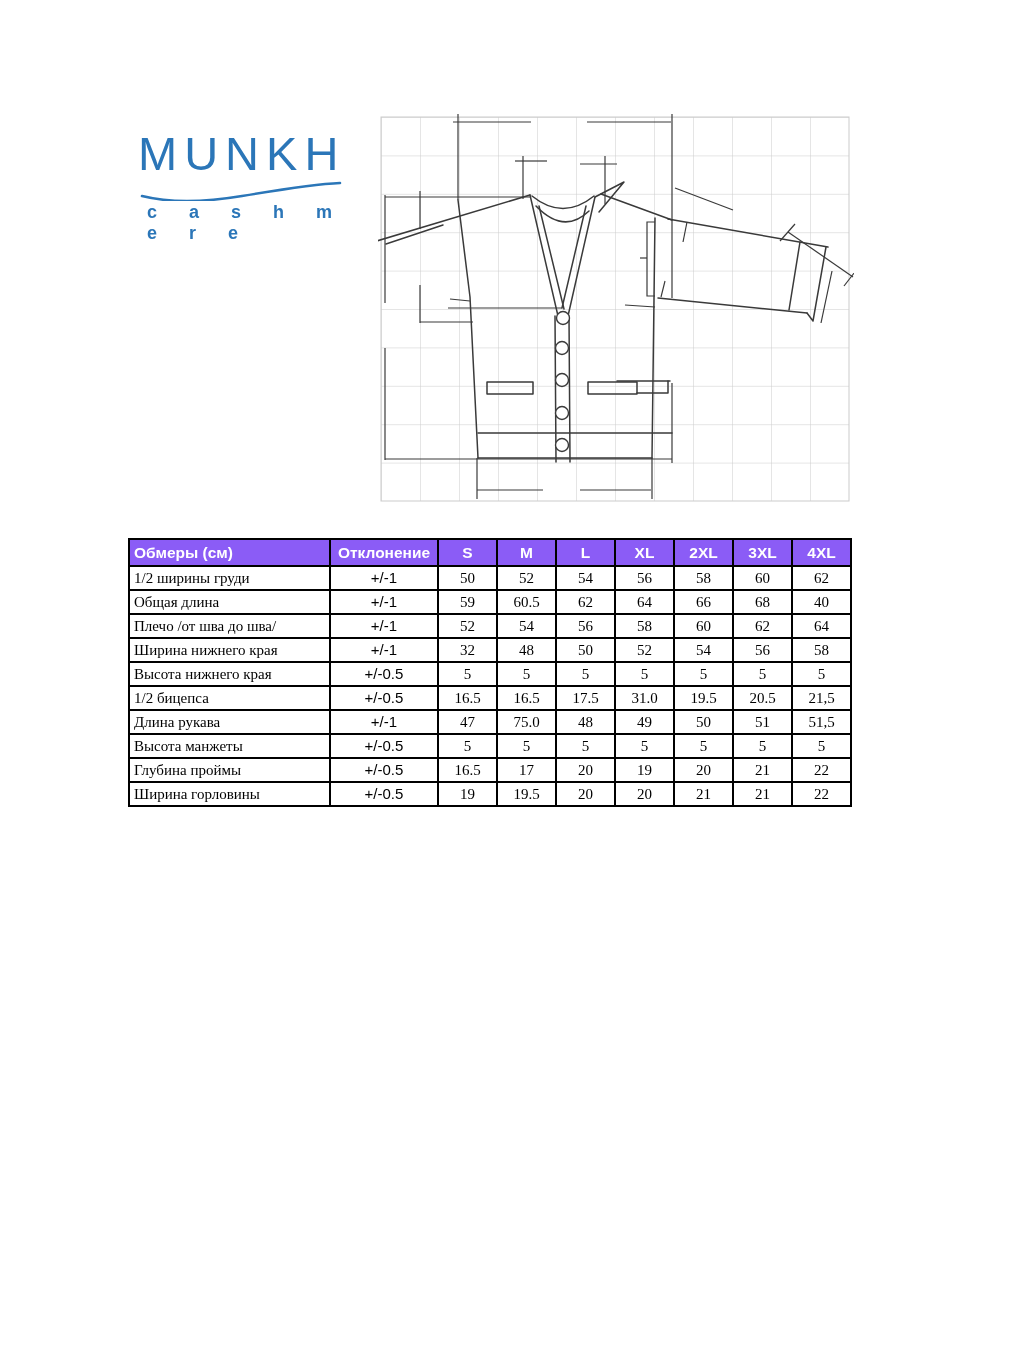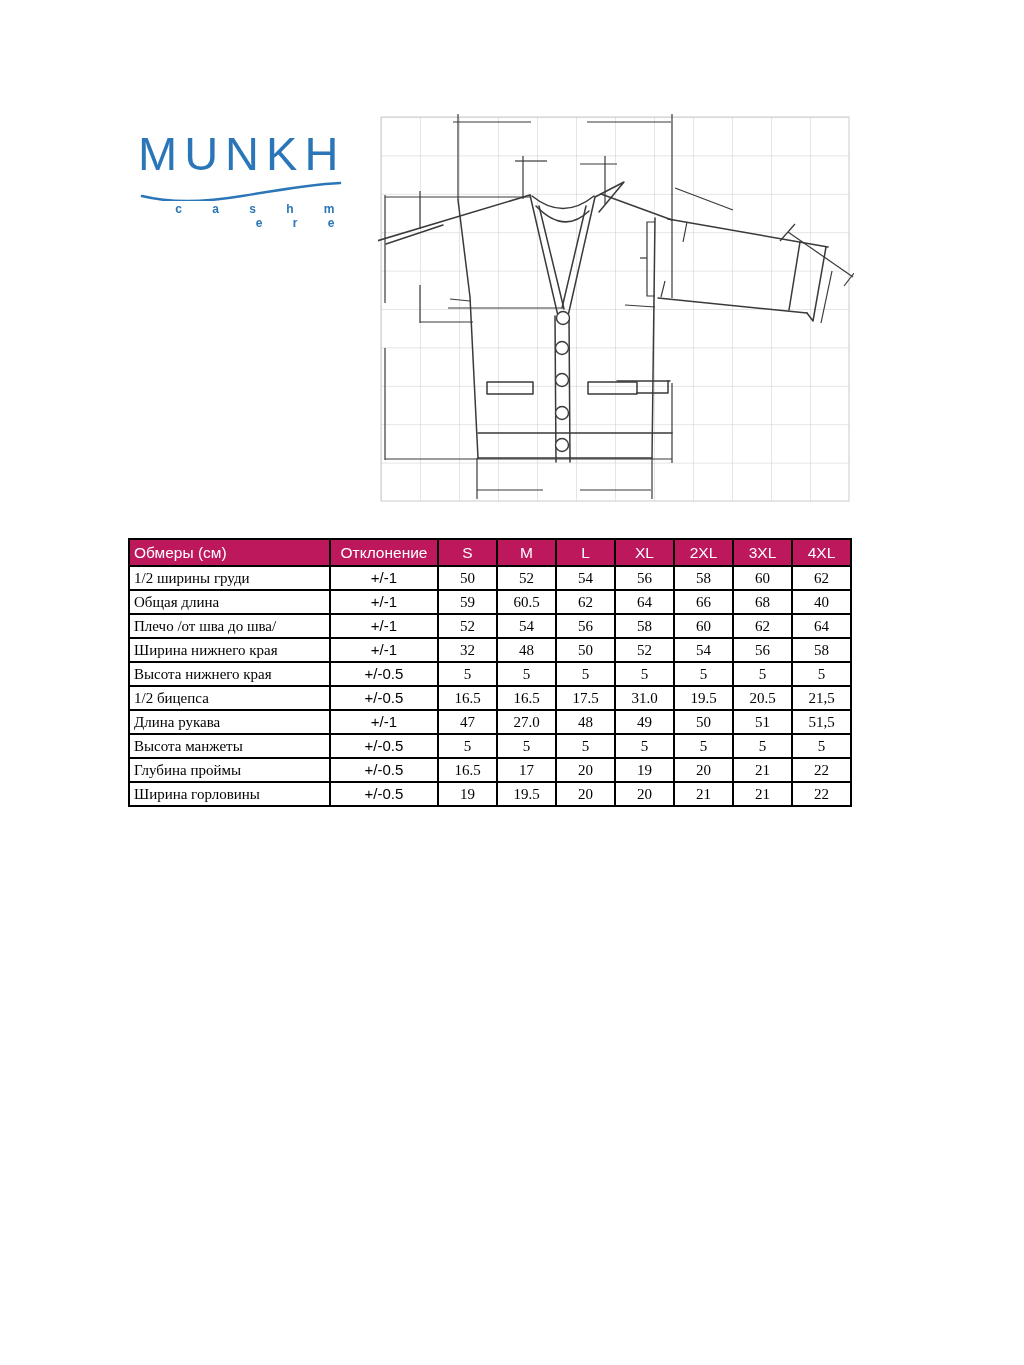--- a/index.html
+++ b/index.html
@@ -4,32 +4,32 @@
 <style>
   html,body{margin:0;padding:0;background:#ffffff;}
   .page{position:relative;width:860px;height:1365px;background:#fff;overflow:hidden;
         font-family:"Liberation Sans",sans-serif;}
 
   
   .logo{position:absolute;left:138px;top:130px;width:210px;color:#2b76b8;}
   .logo .brand{font-size:47px;font-weight:400;letter-spacing:7px;line-height:1;
                font-family:"Liberation Sans",sans-serif;}
   .logo svg{display:block;margin-top:2px;}
-  .logo .tagline{font-size:12px;font-weight:bold;letter-spacing:13.5px;margin-top:1px;
-                 padding-left:9px;text-align:right;}
+  .logo .tagline{font-size:18px;font-weight:bold;letter-spacing:13.5px;margin-top:1px;
+                 padding-left:9px;}
 
   
   .sketch{position:absolute;left:378px;top:113px;}
 
   
   .table-wrap{position:absolute;left:128px;top:538px;width:723px;}
   table.size{border-collapse:collapse;table-layout:fixed;width:723px;}
   table.size th,table.size td{border:2px solid #000;padding:0 4px;height:22px;
         vertical-align:middle;font-size:15px;line-height:1.1;}
-  table.size thead th{background:#be185d;color:#fff;font-weight:400;height:25px;font-size:15.5px;margin-left:27px;}
+  table.size thead th{background:#8b5cf6;color:#fff;font-weight:700;height:25px;font-size:15.5px;margin-left:27px;}
   th.c-meas,td.c-label{text-align:left;}
   th.c-size,td.c-num,td.c-dev,th.c-dev{text-align:center;}
   td.c-label{font-family:Liberation Serif, serif;white-space:nowrap;}
   td.c-dev{font-family:"Liberation Sans",sans-serif;}
   td.c-num{font-family:"Liberation Serif",serif;}
 </style>
 </head>
 <body>
 
 <div class="page">
@@ -220,21 +220,21 @@
             <td class="c-num">17.5</td>
             <td class="c-num">31.0</td>
             <td class="c-num">19.5</td>
             <td class="c-num">20.5</td>
             <td class="c-num">21,5</td>
           </tr>
           <tr>
             <td class="c-label">Длина рукава</td>
             <td class="c-dev">+/-1</td>
             <td class="c-num">47</td>
-            <td class="c-num">27.0</td>
+            <td class="c-num">75.0</td>
             <td class="c-num">48</td>
             <td class="c-num">49</td>
             <td class="c-num">50</td>
             <td class="c-num">51</td>
             <td class="c-num">51,5</td>
           </tr>
           <tr>
             <td class="c-label">Высота манжеты</td>
             <td class="c-dev">+/-0.5</td>
             <td class="c-num">5</td>

